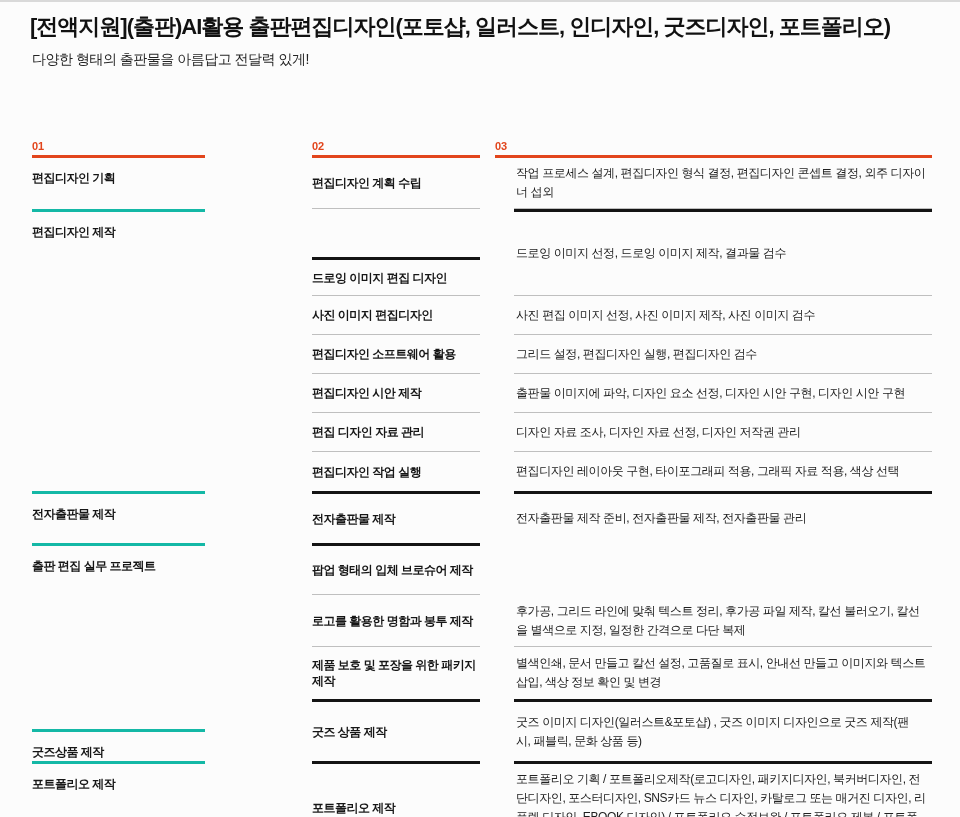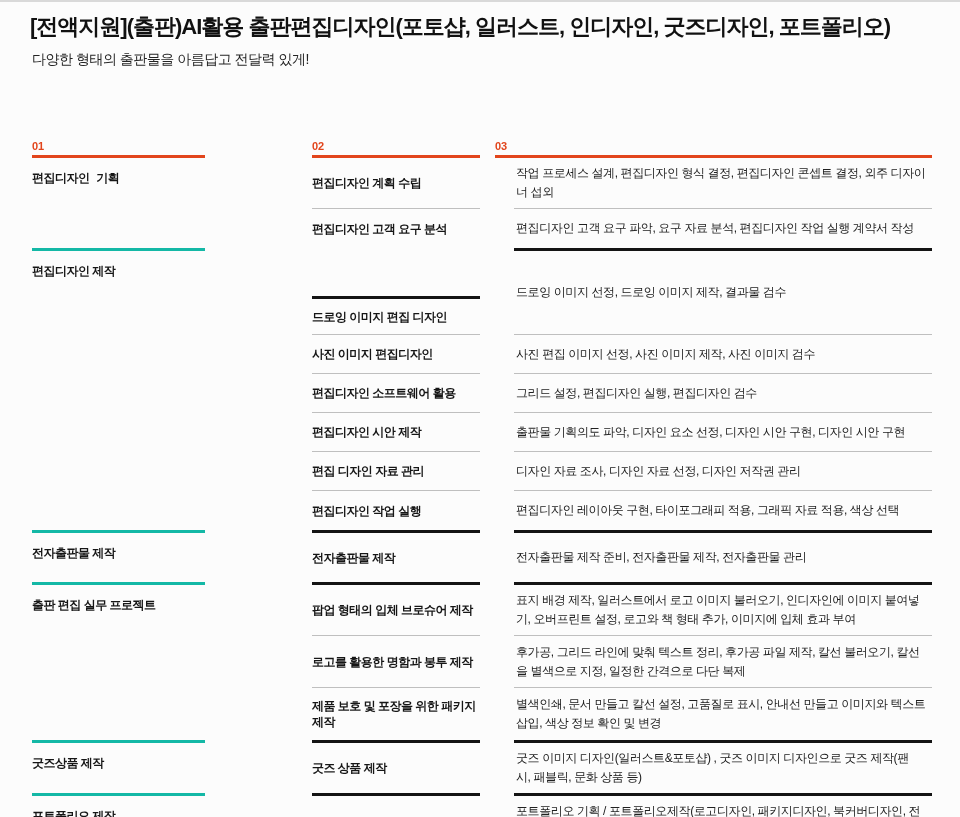--- a/index.html
+++ b/index.html
@@ -32,21 +32,21 @@
     font-size:11px;font-weight:bold;color:var(--accent);
     padding-bottom:3px;border-bottom:3px solid var(--accent);
   }
   .group .cat{
     grid-column:1;
     border-top:3px solid #14b8a6;
     padding-top:12px;
     font-size:12px;font-weight:bold;letter-spacing:-0.5px;
     color:#161616;
   }
-  .group.first .cat{border-top:none;font-family:Liberation Mono, monospace;}
+  .group.first .cat{border-top:none;}
   .topic,.detail{
     display:flex;align-items:center;
     min-height:39px;
     border-bottom:1px solid #bfbfbf;
     box-sizing:border-box;
   }
   .group.tall .topic,.group.tall .detail{min-height:52px;}
   .topic{
     grid-column:3;
     font-size:12px;font-weight:bold;letter-spacing:-0.5px;
@@ -71,54 +71,51 @@
     <div class="grid">
       <div class="colnum c1">01</div>
       <div class="colnum c2">02</div>
       <div class="colnum c3">03</div>
     </div>
     <div id="groups">
         <div class="grid group first">
           <div class="cat" style="grid-row: 1 / 3;">편집디자인 기획</div>
           <div class="topic row-first c2 rf row-first-cell" style="grid-row: 1;">편집디자인 계획 수립</div>
           <div class="detail c3 row-first-cell" style="grid-row: 1;">작업 프로세스 설계, 편집디자인 형식 결정, 편집디자인 콘셉트 결정, 외주 디자이너 섭외</div>
-          <div class="topic row-last c2" style="grid-row: 2; border-bottom: none;">편집디자인 고객 요구 분석</div>
-          <div class="detail c3" style="grid-row: 2; border-bottom: none;">편집디자인 고객 요구 파악, 요구 자료 분석, 편집디자인 작업 실행 계약서 작성</div>
         </div>
         <div class="grid group">
           <div class="cat" style="grid-row: 1 / 7;">편집디자인 제작</div>
           <div class="topic row-first c2 rf row-first-cell" style="grid-row: 1; border-top: 3px solid rgb(20, 20, 20); margin-top: 48px;">드로잉 이미지 편집 디자인</div>
           <div class="detail c3 row-first-cell" style="grid-row: 1; border-top: 3px solid rgb(20, 20, 20); text-align: right;">드로잉 이미지 선정, 드로잉 이미지 제작, 결과물 검수</div>
           <div class="topic c2" style="grid-row: 2;">사진 이미지 편집디자인</div>
           <div class="detail c3" style="grid-row: 2;">사진 편집 이미지 선정, 사진 이미지 제작, 사진 이미지 검수</div>
           <div class="topic c2" style="grid-row: 3;">편집디자인 소프트웨어 활용</div>
           <div class="detail c3" style="grid-row: 3;">그리드 설정, 편집디자인 실행, 편집디자인 검수</div>
           <div class="topic c2" style="grid-row: 4;">편집디자인 시안 제작</div>
-          <div class="detail c3" style="grid-row: 4;">출판물 기획의도 파악, 디자인 요소 선정, 디자인 시안 구현, 디자인 시안 구현</div>
+          <div class="detail c3" style="grid-row: 4;">출판물 이미지에 파악, 디자인 요소 선정, 디자인 시안 구현, 디자인 시안 구현</div>
           <div class="topic c2" style="grid-row: 5;">편집 디자인 자료 관리</div>
           <div class="detail c3" style="grid-row: 5;">디자인 자료 조사, 디자인 자료 선정, 디자인 저작권 관리</div>
           <div class="topic row-last c2" style="grid-row: 6; border-bottom: none;">편집디자인 작업 실행</div>
           <div class="detail c3" style="grid-row: 6; border-bottom: none;">편집디자인 레이아웃 구현, 타이포그래피 적용, 그래픽 자료 적용, 색상 선택</div>
         </div>
         <div class="grid group tall">
           <div class="cat" style="grid-row: 1 / 2;">전자출판물 제작</div>
           <div class="topic row-first row-last c2 rf row-first-cell" style="grid-row: 1; border-top: 3px solid rgb(20, 20, 20); border-bottom: none;">전자출판물 제작</div>
           <div class="detail c3 row-first-cell" style="grid-row: 1; border-top: 3px solid rgb(20, 20, 20); border-bottom: none;">전자출판물 제작 준비, 전자출판물 제작, 전자출판물 관리</div>
         </div>
         <div class="grid group tall">
           <div class="cat" style="grid-row: 1 / 4;">출판 편집 실무 프로젝트</div>
           <div class="topic row-first c2 rf row-first-cell" style="grid-row: 1; border-top: 3px solid rgb(20, 20, 20);">팝업 형태의 입체 브로슈어 제작</div>
-          <div class="detail c3 row-first-cell" style="grid-row: 1; border-top: 3px solid rgb(20, 20, 20);">표지 배경 제작, 일러스트에서 로고 이미지 불러오기, 인디자인에 이미지 붙여넣기, 오버프린트 설정, 로고와 책 형태 추가, 이미지에 입체 효과 부여</div>
           <div class="topic c2" style="grid-row: 2;">로고를 활용한 명함과 봉투 제작</div>
           <div class="detail c3" style="grid-row: 2;">후가공, 그리드 라인에 맞춰 텍스트 정리, 후가공 파일 제작, 칼선 불러오기, 칼선을 별색으로 지정, 일정한 간격으로 다단 복제</div>
           <div class="topic row-last c2" style="grid-row: 3; border-bottom: none;">제품 보호 및 포장을 위한 패키지 제작</div>
           <div class="detail c3" style="grid-row: 3; border-bottom: none;">별색인쇄, 문서 만들고 칼선 설정, 고품질로 표시, 안내선 만들고 이미지와 텍스트 삽입, 색상 정보 확인 및 변경</div>
         </div>
         <div class="grid group tall">
-          <div class="cat" style="grid-row: 1 / 2;">굿즈상품 제작</div>
+          <div class="cat" style="grid-row: 1 / 2; margin-top: 30px;">굿즈상품 제작</div>
           <div class="topic row-first row-last c2 rf row-first-cell" style="grid-row: 1; border-top: 3px solid rgb(20, 20, 20); border-bottom: none;">굿즈 상품 제작</div>
           <div class="detail c3 row-first-cell" style="grid-row: 1; border-top: 3px solid rgb(20, 20, 20); border-bottom: none;">굿즈 이미지 디자인(일러스트&amp;포토샵) , 굿즈 이미지 디자인으로 굿즈 제작(팬 시, 패블릭, 문화 상품 등)</div>
         </div>
         <div class="grid group tall">
           <div class="cat" style="grid-row: 1 / 2;">포트폴리오 제작</div>
           <div class="topic row-first row-last c2 rf row-first-cell" style="grid-row: 1; border-top: 3px solid rgb(20, 20, 20); border-bottom: none;">포트폴리오 제작</div>
           <div class="detail c3 row-first-cell" style="grid-row: 1; border-top: 3px solid rgb(20, 20, 20); border-bottom: none;">포트폴리오 기획 / 포트폴리오제작(로고디자인, 패키지디자인, 북커버디자인, 전단디자인, 포스터디자인, SNS카드 뉴스 디자인, 카탈로그 또는 매거진 디자인, 리플렛 디자인, EBOOK 디자인) / 포트폴리오 수정보완 / 포트폴리오 제본 / 포트폴리오 발표</div>
         </div>
       </div>
   </div>

